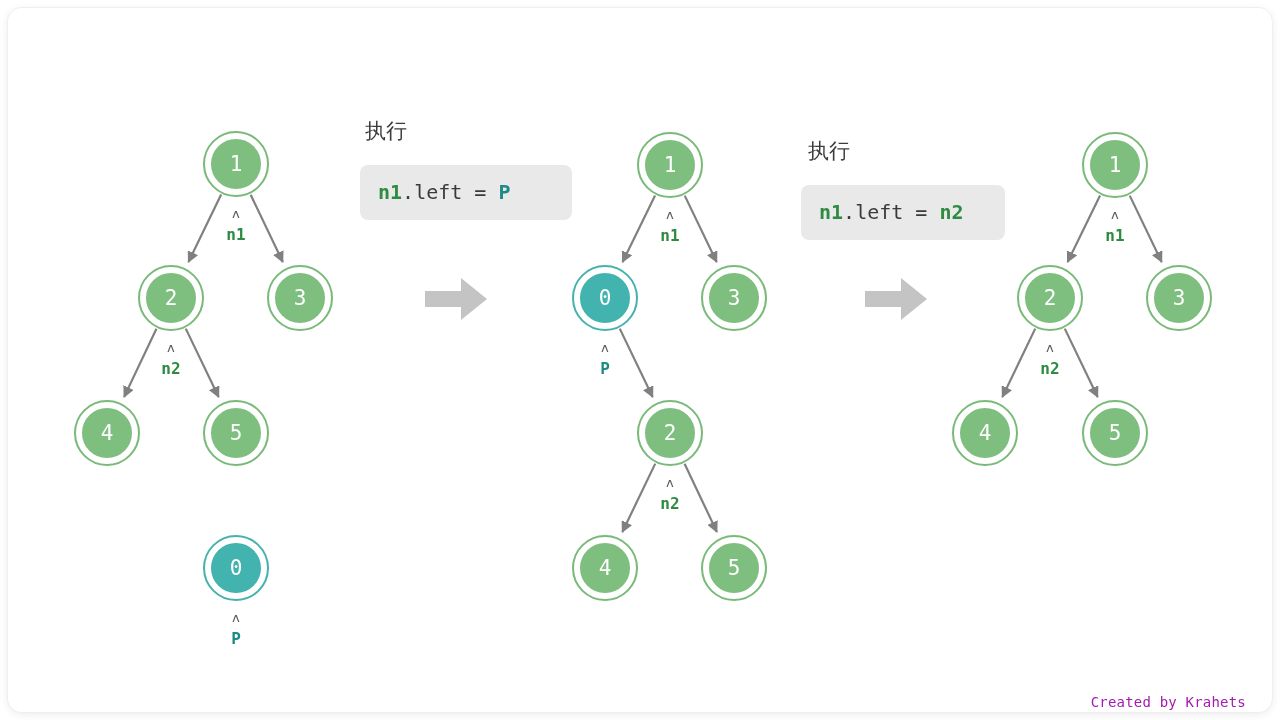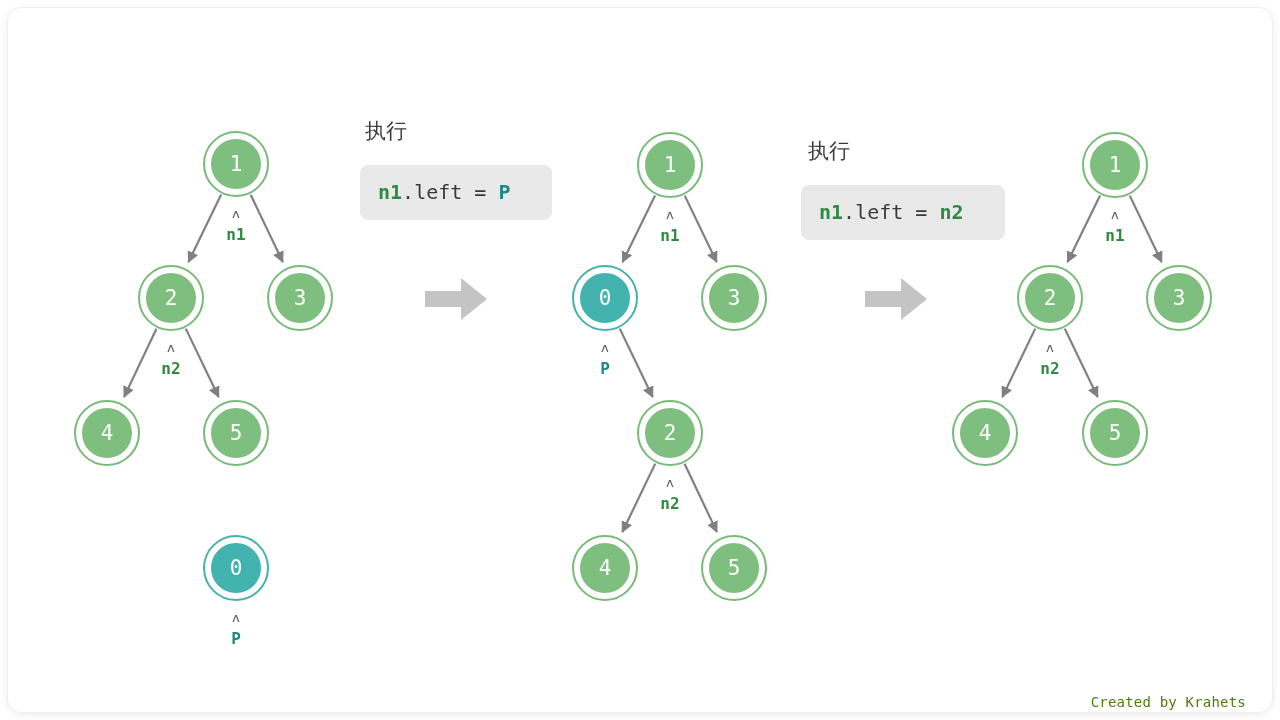--- a/index.html
+++ b/index.html
@@ -142,21 +142,21 @@
     z-index: 5;
   }
 
   
   #credit {
     position: absolute;
     right: 26px;
     bottom: 18px;
     font-family: "DejaVu Sans Mono", monospace;
     font-size: 14px;
-    color: #4d7c0f;
+    color: #a21caf;
     letter-spacing: 0.2px;
     z-index: 6;
     user-select: none;
   }
 </style>
 </head>
 <body>
 
 <div id="card">
   <div id="stage">
@@ -177,21 +177,21 @@
         <line x1="647.2502689617214" y1="439.6340567718094" x2="614.352624750916" y2="507.959933209636" stroke="#808080" stroke-width="2.2" marker-end="url(#ah)"></line>
         <line x1="676.564717563865" y1="439.7224511112776" x2="708.8650381601589" y2="507.85593986908515" stroke="#808080" stroke-width="2.2" marker-end="url(#ah)"></line>
         <line x1="1092.070975009465" y1="171.5470819037102" x2="1059.5635588123941" y2="238.06225658387035" stroke="#808080" stroke-width="2.2" marker-end="url(#ah)"></line>
         <line x1="1121.742804580359" y1="171.6373907685584" x2="1153.655524023107" y2="237.95601086051954" stroke="#808080" stroke-width="2.2" marker-end="url(#ah)"></line>
         <line x1="1027.2502689617213" y1="304.6340567718094" x2="994.352624750916" y2="372.959933209636" stroke="#808080" stroke-width="2.2" marker-end="url(#ah)"></line>
         <line x1="1056.7497310382787" y1="304.6340567718094" x2="1089.647375249084" y2="372.959933209636" stroke="#808080" stroke-width="2.2" marker-end="url(#ah)"></line>
       </svg>
 
     <div class="step-label" style="left:357px; top:96px;">执行</div>
 
-    <div class="code-chip" id="code-block-1" style="left:352px; top:141px; width:192px;"><div><span class="id-g">n1</span><span class="op">.left = </span><span class="id-t">P</span></div></div>
+    <div class="code-chip" id="code-block-1" style="left:352px; top:141px; width:212px;"><div><span class="id-g">n1</span><span class="op">.left = </span><span class="id-t">P</span></div></div>
 
     <div class="step-label" style="left:800px; top:116px;">执行</div>
 
     <div class="code-chip" id="code-block-2" style="left:793px; top:161px; width:204px;"><div><span class="id-g">n1</span><span class="op">.left = </span><span class="id-g">n2</span></div></div>
 
     <div id="credit">Created by Krahets</div>
   <div class="node" style="left: 200px; top: 112px;">
         <span class="ring-outer"></span>
         <span class="disc"></span>
         <span class="lbl">1</span>

